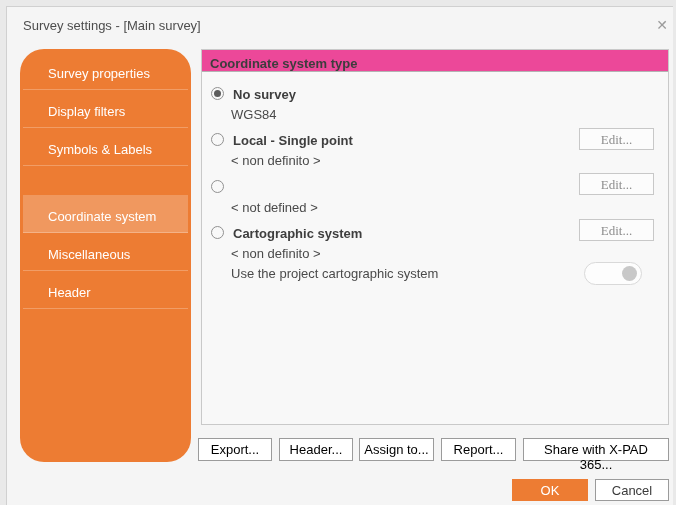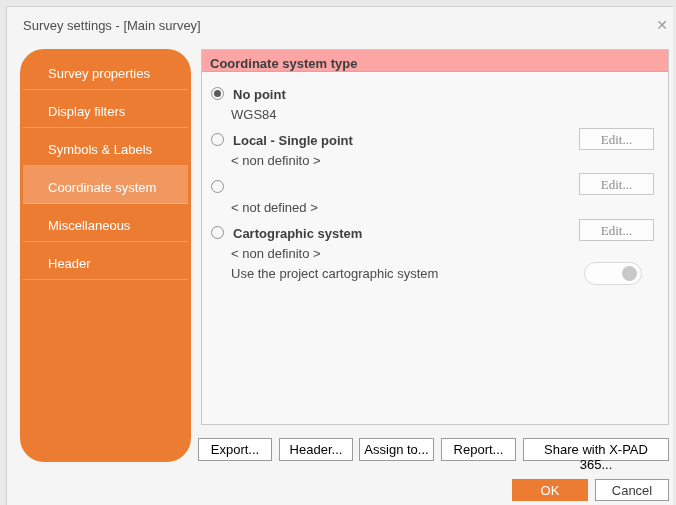--- a/index.html
+++ b/index.html
@@ -21,28 +21,28 @@
   .sidebar {
     position:absolute; left:13px; top:42px; width:171px; height:413px;
     background:#ED7C33;
     border-radius:24px;
   }
   .side-item {
     height:38px; line-height:38px; padding-left:25px;
     color:#FFFFFF; font-size:13px; cursor:pointer;
     border-bottom:1px solid rgba(255,255,255,0.25);
   }
-  .side-item.selected { background:#F0985F; }
+  .side-item.selected { background:#F0985F;margin-top:29px; }
   .panel {
     position:absolute; left:194px; top:42px; width:468px; height:376px;
     background:#F8F8F8; border:1px solid #C9C9C9;
   }
   .panel-header {
     position:absolute; left:0; top:0; right:0; height:22px;
-    background:#fca5a5; border-bottom:1px solid #B3B3B3;
+    background:#ec4899; border-bottom:1px solid #B3B3B3;
     font-size:13px; font-weight:bold; color:#3D3D3D;
     line-height:21px; padding-left:8px;
   }
   .opt-row { position:absolute; left:6px; height:20px; line-height:20px; cursor:pointer; }
   .radio {
     position:relative; display:inline-block; width:13px; height:13px;
     border:1px solid #919191; border-radius:50%; background:#F8F8F8;
     vertical-align:middle; margin-right:6px; margin-top:-2px;
   }
   .radio.checked::after {
@@ -100,21 +100,21 @@
     <div class="side-item">Symbols &amp; Labels</div>
     <div class="side-item selected">Coordinate system</div>
     <div class="side-item">Miscellaneous</div>
     <div class="side-item">Header</div>
   </div>
 
   <div class="panel">
     <div class="panel-header">Coordinate system type</div>
 
     <div class="opt-row" style="top:31px">
-      <span class="radio checked"></span><span class="opt-label">No point</span>
+      <span class="radio checked"></span><span class="opt-label">No survey</span>
     </div>
     <div class="opt-detail" style="top:53px">WGS84</div>
 
     <div class="opt-row" style="top:77px">
       <span class="radio"></span><span class="opt-label">Local - Single point</span>
     </div>
     <div class="opt-detail" style="top:99px">&lt; non definito &gt;</div>
     <button class="edit-btn" style="top:78px">Edit...</button>
 
     <div class="opt-row" style="top:124px">

